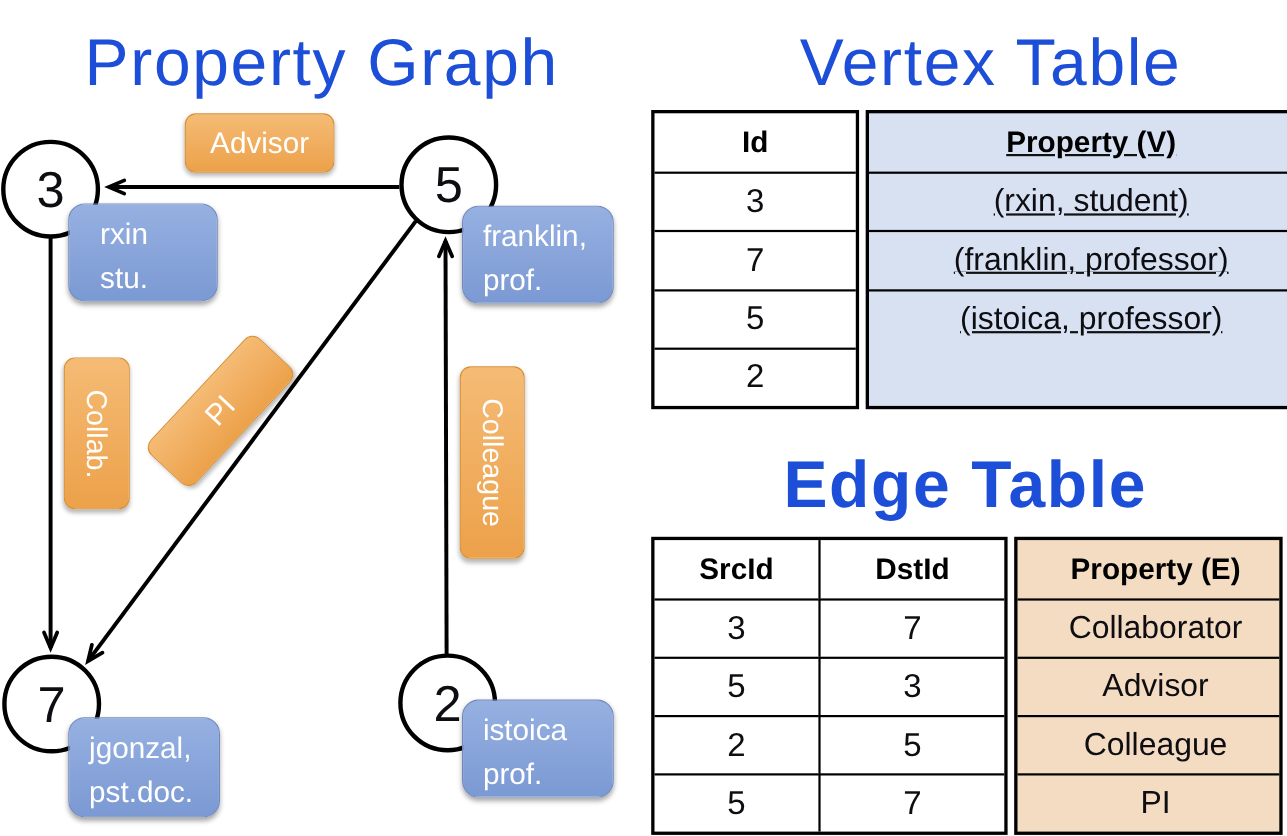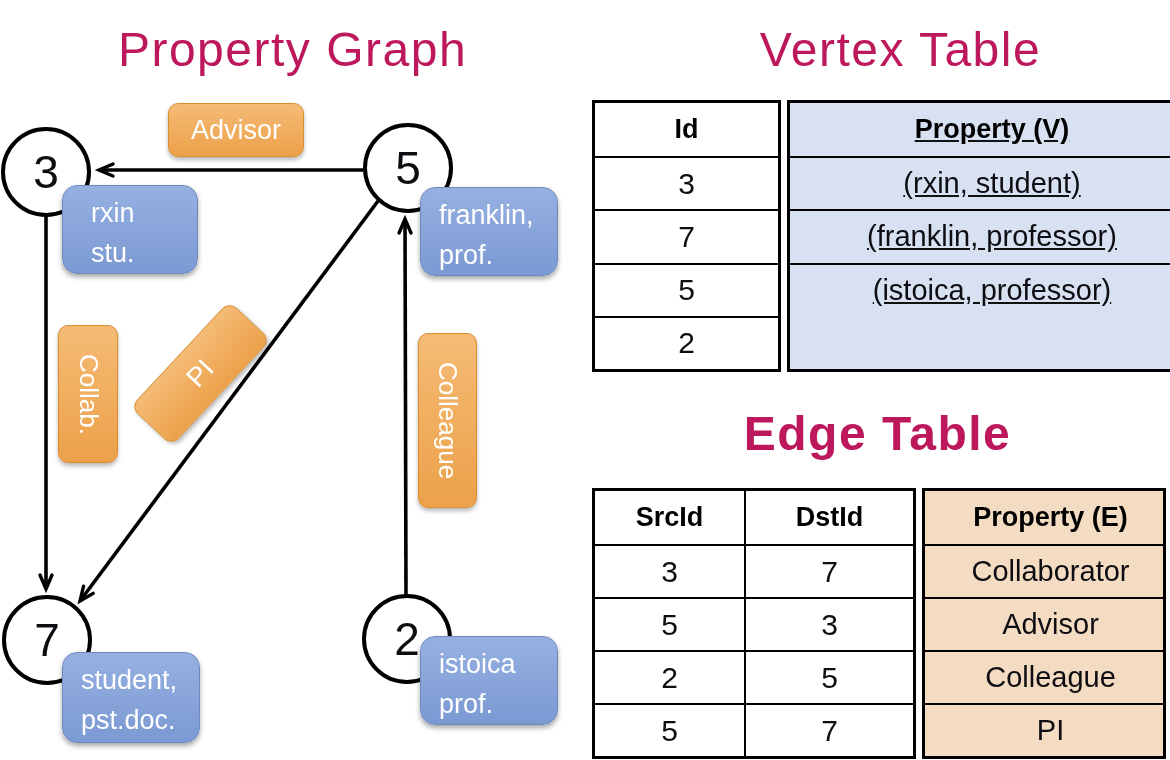--- a/index.html
+++ b/index.html
@@ -1,22 +1,22 @@
 <!DOCTYPE html>
 <html><head>
 <meta charset="utf-8">
 <style>
   html,body{margin:0;padding:0;background:#fff;}
   .canvas{
     position:relative;width:1170px;height:760px;background:#ffffff;
     font-family:"Liberation Sans",sans-serif;color:#111;overflow:hidden;
   }
   .big-title{
-    position:absolute;text-align:center;font-size:48px;font-weight:300;
-    letter-spacing:1.5px;color:#be185d;white-space:nowrap;
+    position:absolute;text-align:center;font-size:60px;font-weight:300;
+    letter-spacing:1.5px;color:#1d4ed8;white-space:nowrap;
   }
   
   .edges-svg{position:absolute;left:0;top:0;z-index:1;}
   .gnode{
     position:absolute;width:90px;height:90px;border:4px solid #000;border-radius:50%;
     background:#fff;box-sizing:border-box;z-index:2;
     display:flex;align-items:center;justify-content:center;
     font-size:46px;font-weight:300;color:#0d0d12;
   }
   .elabel{
@@ -94,21 +94,21 @@
 
   <div class="vbox" style="left:62px;top:185px;width:136px;height:89px;padding-left:28px;">
     <div>rxin</div>
     <div>stu.</div>
   </div>
   <div class="vbox" style="left:420px;top:187px;width:138px;height:89px;">
     <div>franklin,</div>
     <div>prof.</div>
   </div>
   <div class="vbox" style="left:62px;top:652px;width:138px;height:91px;">
-    <div>student,</div>
+    <div>jgonzal,</div>
     <div>pst.doc.</div>
   </div>
   <div class="vbox" style="left:420px;top:636px;width:138px;height:89px;">
     <div>istoica</div>
     <div>prof.</div>
   </div>
 
   <div class="big-title" style="left:608px;top:22px;width:585px;text-align:center;">Vertex Table</div>
 
   <div class="subtable vt-left" style="left:592px;top:100px;width:189px;height:272px;">

